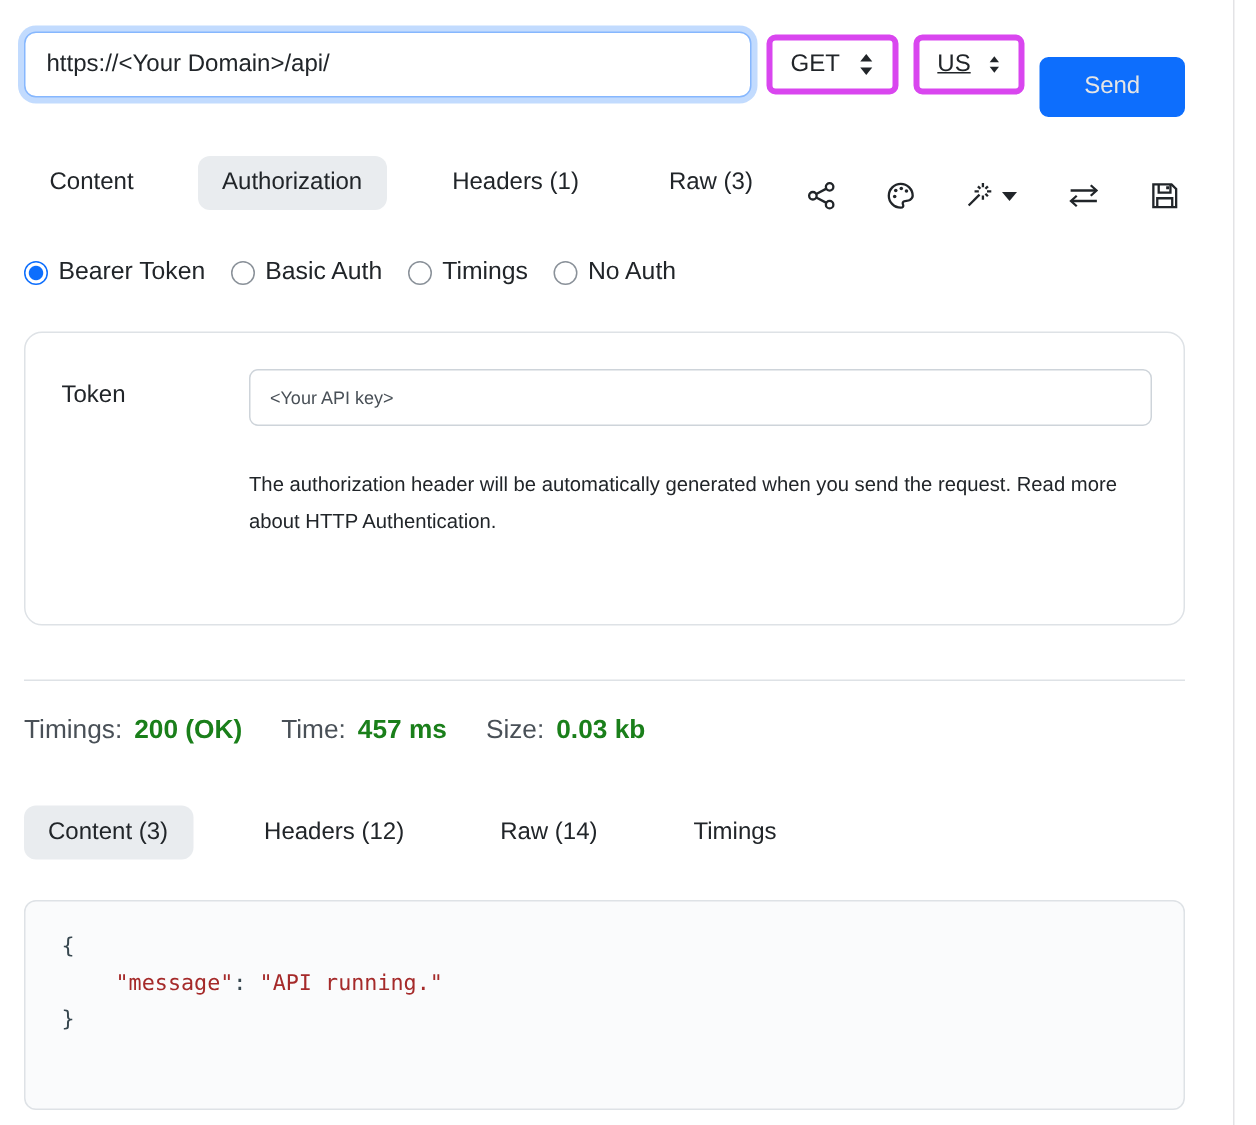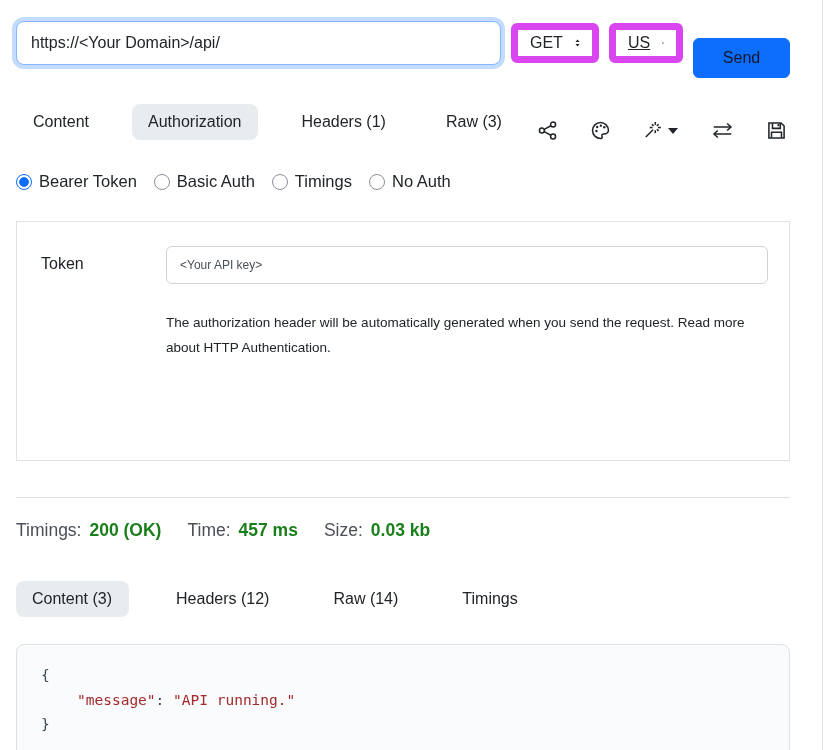--- a/index.html
+++ b/index.html
@@ -7,45 +7,45 @@
     font-family:"Liberation Sans", sans-serif; color:#212529; }
   .page { position:relative; width:837px; height:750px; padding:8px 0 0 16px; }
   .content { width:774px; }
   .right-rail { position:absolute; top:0; left:822px; width:1px; height:750px; background:#e3e3e6; }
 
   
   .request-bar { display:flex; align-items:center; gap:10px; }
   .url-input { flex:0 0 485px; height:44px; border:1px solid #86b7fe; border-radius:8px;
     box-shadow:0 0 0 4px rgba(13,110,253,.25); padding:0 14px; font-size:16px; color:#212529;
     outline:none; font-family:"Liberation Sans", sans-serif; }
-  .select-box { height:40px; background:#fff; border:7px solid #d946ef; border-radius:6px;
+  .select-box { height:40px; background:#fff; border:4px solid #d946ef; border-radius:6px;
     display:flex; align-items:center; gap:12px; padding:0 12px; font-size:16px; cursor:pointer; }
   .select-box.method { width:88px; justify-content:space-between; }
   .select-box.region { width:74px; justify-content:space-between;text-decoration:underline; }
   .send-btn { width:100px; height:40px; background:#0d6efd; border:1px solid #0d6efd;
-    border-radius:6px; color:#0f172a; font-size:16px; cursor:pointer; font-family:"Liberation Sans", sans-serif;margin-top:30px; }
+    border-radius:6px; color:#e5e5e5; font-size:16px; cursor:pointer; font-family:"Liberation Sans", sans-serif;margin-top:30px; }
 
   
   .tabs-row { margin-top:26px; display:flex; align-items:flex-end; }
   .tab { padding:9px 17px; font-size:16px; color:#212529; border-radius:8px; cursor:pointer; white-space:nowrap; }
   .tab.active { background:#e9ecef;padding-left:16px; }
   .req-tabs { display:flex; gap:26px; }
   .toolbar { margin-left:auto; display:flex; align-items:center; gap:34px; padding-right:4px; }
   .tool-icon { width:19px; height:19px; display:inline-flex; cursor:pointer; color:#212529; }
   .tool-icon svg { width:100%; height:100%; }
   .magic-wrap { display:inline-flex; align-items:center; gap:5px; cursor:pointer; }
 
   
   .auth-options { margin-top:32px; display:flex; align-items:center; gap:17px; }
   .radio-item { display:flex; align-items:center; gap:7px; font-size:16.5px; cursor:pointer; }
   .radio-circle { width:16px; height:16px; border-radius:50%; border:1.5px solid #8a9199; background:#fff; }
   .radio-circle.checked { border:1.5px solid #0d6efd; background:radial-gradient(circle, #0d6efd 0 45%, #fff 52%); }
 
   
-  .auth-panel { margin-top:30px; width:774px; height:240px; border:1px solid #dee2e6; border-radius:0;
+  .auth-panel { margin-top:30px; width:774px; height:196px; border:1px solid #dee2e6; border-radius:12px;
     display:flex; padding:24px 0 0 24px; }
   .token-label { width:125px; padding-top:9px; font-size:16px; color:#212529; }
   .token-col { flex:1; padding-right:21px; }
   .token-input { width:100%; height:38px; border:1px solid #ced4da; border-radius:6px; padding:0 13px;
     font-size:12px; color:#495057; outline:none; font-family:"Liberation Sans", sans-serif; }
   .helper-text { margin-top:26px; font-size:13.5px; line-height:25px; color:#212529; max-width:580px; }
 
   .divider { margin-top:36px; border:0; border-top:1px solid #dee2e6; width:774px; }
 
   

